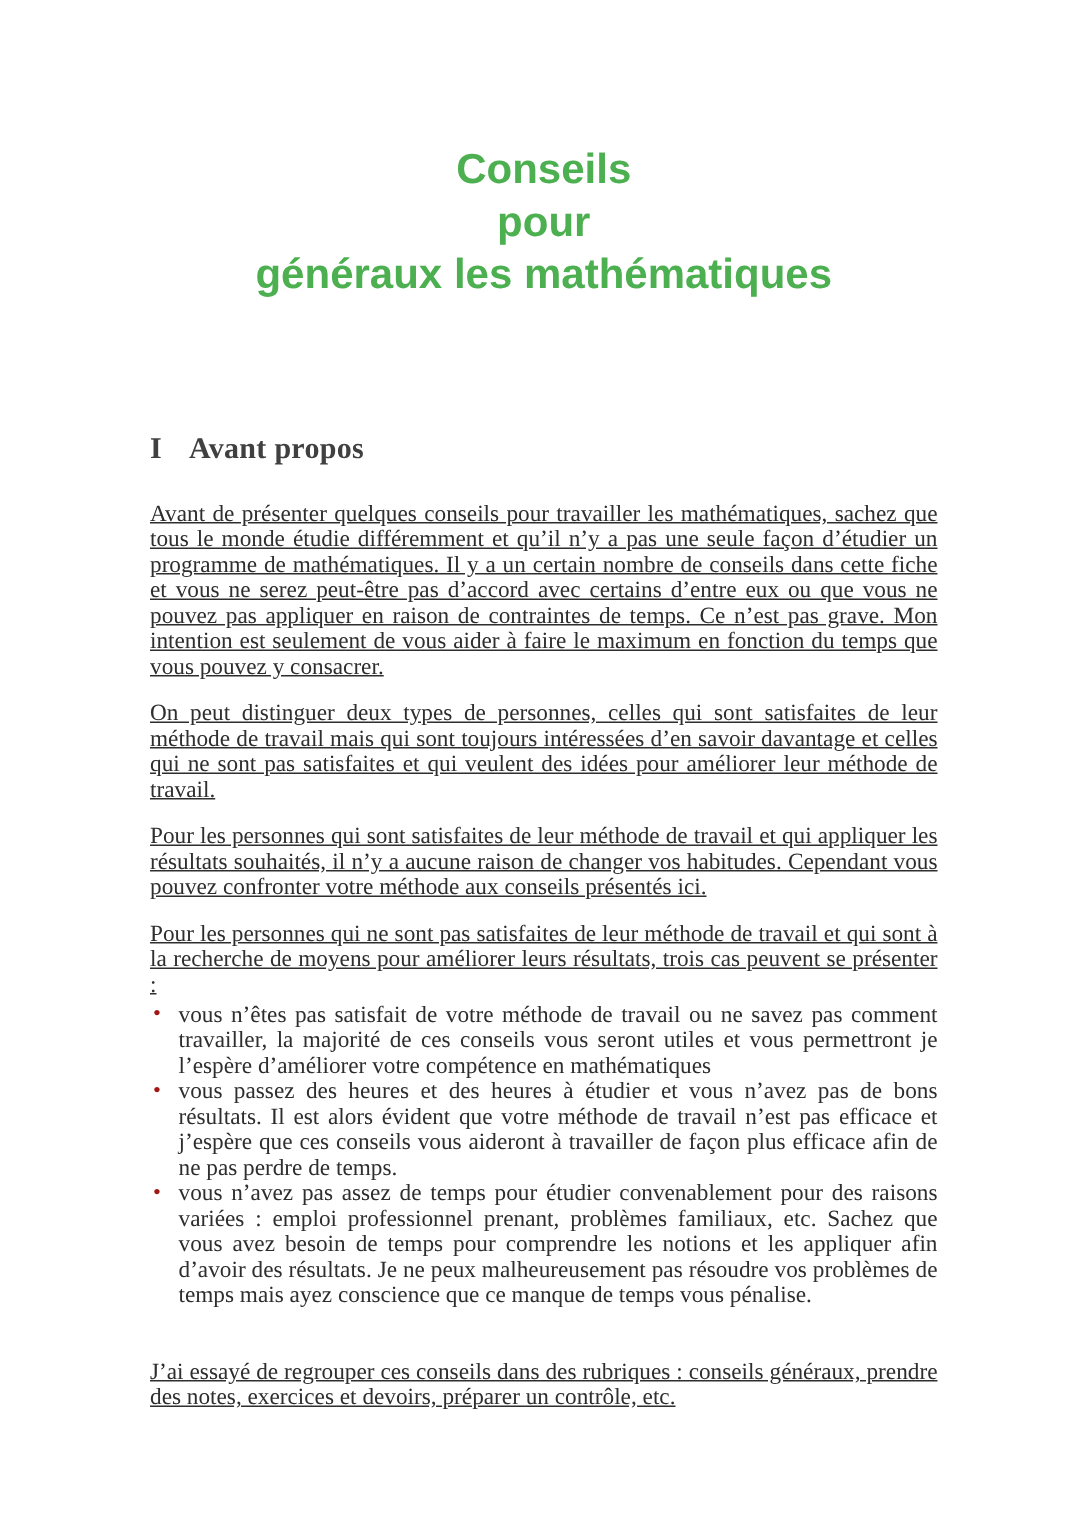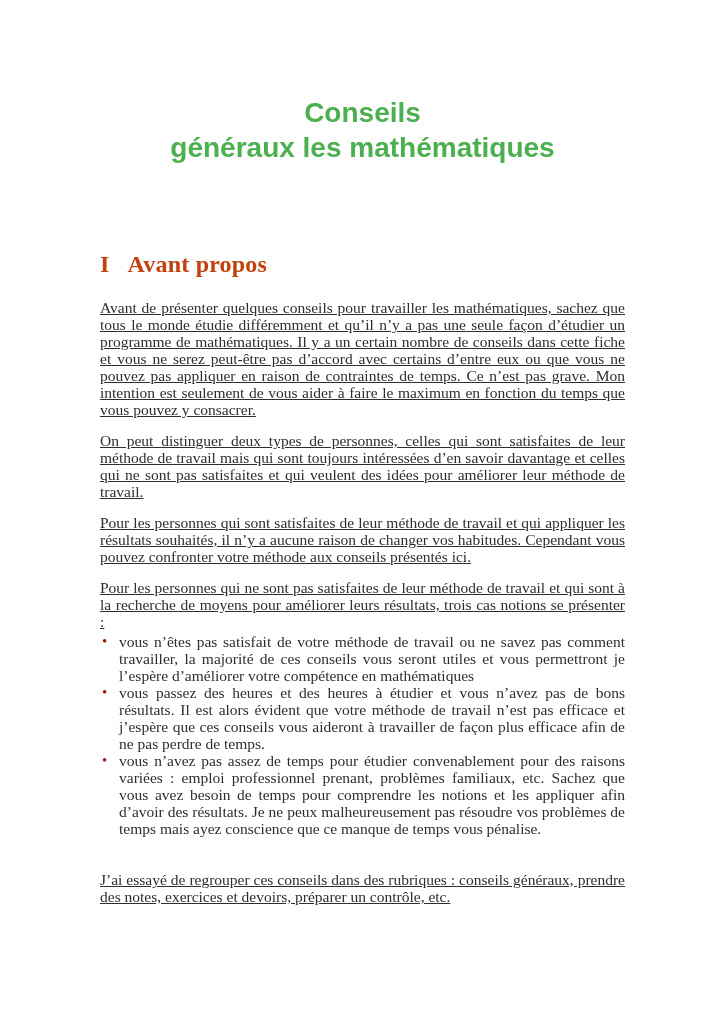--- a/index.html
+++ b/index.html
@@ -24,23 +24,23 @@
       line-height: 35px;
       color: #4caf50;
       margin: 0;
     }
     .title-line { display: block; }
     .section-heading {
       margin-top: 88px;
       margin-bottom: 24px;
       font-family: "Liberation Serif", serif;
       font-weight: bold;
-      font-size: 24px;
+      font-size: 20px;
       line-height: 22px;
-      color: #c2410c;
+      color: #404040;
       letter-spacing: 0.2px;
     }
     .section-number {
       display: inline-block;
       margin-right: 18px;
     }
     .body-par {
       font-size: 15.5px;
       line-height: 17px;
       color: #2e2e2e;
@@ -74,34 +74,35 @@
     }
     .closing-par { margin-bottom: 0; margin-top: 34px; }
   </style>
 </head>
 <body>
 
 <div class="page">
 
   <h1 class="doc-title">
     <span class="title-line">Conseils</span>
+    <span class="title-line">pour</span>
     <span class="title-line">généraux les mathématiques</span>
   </h1>
 
   <h2 class="section-heading">
     <span class="section-number">I</span><span class="section-title">Avant propos</span>
   </h2>
 
   <p class="body-par">Avant de présenter quelques conseils pour travailler les mathématiques, sachez que tous le monde étudie différemment et qu’il n’y a pas une seule façon d’étudier un programme de mathématiques. Il y a un certain nombre de conseils dans cette fiche et vous ne serez peut-être pas d’accord avec certains d’entre eux ou que vous ne pouvez pas appliquer en raison de contraintes de temps. Ce n’est pas grave. Mon intention est seulement de vous aider à faire le maximum en fonction du temps que vous pouvez y consacrer.</p>
 
   <p class="body-par">On peut distinguer deux types de personnes, celles qui sont satisfaites de leur méthode de travail mais qui sont toujours intéressées d’en savoir davantage et celles qui ne sont pas satisfaites et qui veulent des idées pour améliorer leur méthode de travail.</p>
 
   <p class="body-par">Pour les personnes qui sont satisfaites de leur méthode de travail et qui appliquer les résultats souhaités, il n’y a aucune raison de changer vos habitudes. Cependant vous pouvez confronter votre méthode aux conseils présentés ici.</p>
 
-  <p class="body-par tight">Pour les personnes qui ne sont pas satisfaites de leur méthode de travail et qui sont à la recherche de moyens pour améliorer leurs résultats, trois cas notions se présenter :</p>
+  <p class="body-par tight">Pour les personnes qui ne sont pas satisfaites de leur méthode de travail et qui sont à la recherche de moyens pour améliorer leurs résultats, trois cas peuvent se présenter :</p>
 
   <ul class="bullet-list">
     <li class="bullet-item">
       <span class="bullet-marker">•</span>
       <span class="bullet-text">vous n’êtes pas satisfait de votre méthode de travail ou ne savez pas comment travailler, la majorité de ces conseils vous seront utiles et vous permettront je l’espère d’améliorer votre compétence en mathématiques</span>
     </li>
     <li class="bullet-item">
       <span class="bullet-marker">•</span>
       <span class="bullet-text">vous passez des heures et des heures à étudier et vous n’avez pas de bons résultats. Il est alors évident que votre méthode de travail n’est pas efficace et j’espère que ces conseils vous aideront à travailler de façon plus efficace afin de ne pas perdre de temps.</span>
     </li>

